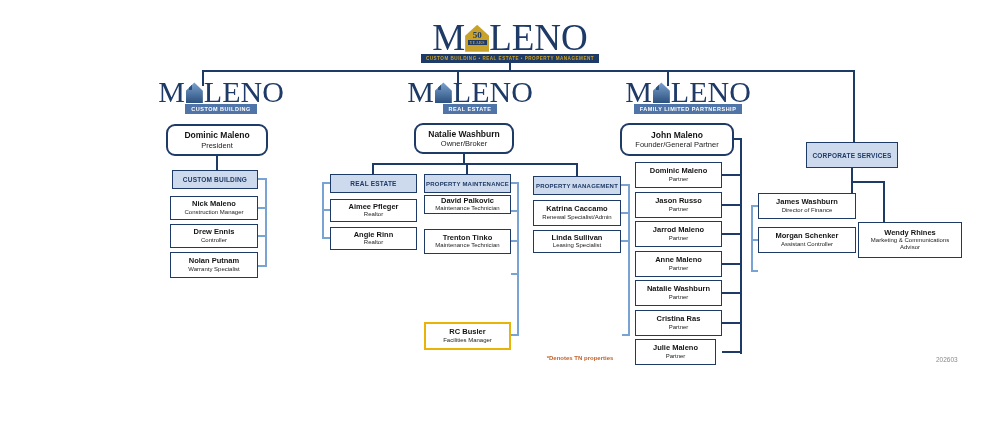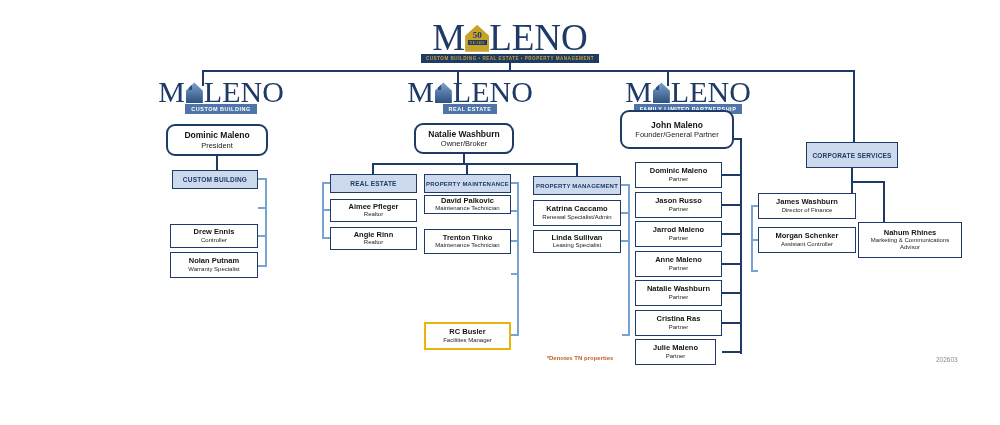--- a/index.html
+++ b/index.html
@@ -84,20 +84,24 @@
   <div class="ln" style="left:216px;top:156px;width:2px;height:14px"></div>
 
   <div class="hdr" style="left:172px;top:170px;width:86px;height:19px">CUSTOM BUILDING</div>
 
   <div class="lt" style="left:258px;top:178px;width:9px;height:2px"></div>
   <div class="lt" style="left:265px;top:178px;width:2px;height:89px"></div>
   <div class="lt" style="left:258px;top:207px;width:9px;height:2px"></div>
   <div class="lt" style="left:258px;top:235px;width:9px;height:2px"></div>
   <div class="lt" style="left:258px;top:265px;width:9px;height:2px"></div>
 
+  <div class="pbox" style="left:170px;top:196px;width:88px;height:24px">
+    <div class="nm">Nick Maleno</div>
+    <div class="tt">Construction Manager</div>
+  </div>
   <div class="pbox" style="left:170px;top:224px;width:88px;height:24px">
     <div class="nm">Drew Ennis</div>
     <div class="tt">Controller</div>
   </div>
   <div class="pbox" style="left:170px;top:252px;width:88px;height:26px">
     <div class="nm">Nolan Putnam</div>
     <div class="tt">Warranty Specialist</div>
   </div>
 
   <div class="logo" style="left:400px;top:80px;width:140px">
@@ -179,21 +183,21 @@
     <div class="wordmark div-word">
       <span>M</span>
       <span class="house">
           <span class="chim"></span>
         </span>
       <span>LENO</span>
     </div>
     <div class="banner">FAMILY LIMITED PARTNERSHIP</div>
   </div>
 
-  <div class="leader" style="left:620px;top:110px;width:114px;height:39px">
+  <div class="leader" style="left:620px;top:123px;width:114px;height:33px">
     <div class="nm">John Maleno</div>
     <div class="tt">Founder/General Partner</div>
   </div>
 
   <div class="ln" style="left:734px;top:138px;width:8px;height:2px"></div>
   <div class="ln" style="left:740px;top:138px;width:2px;height:216px"></div>
   <div class="ln" style="left:722px;top:174px;width:18px;height:2px"></div>
   <div class="ln" style="left:722px;top:204px;width:18px;height:2px"></div>
   <div class="ln" style="left:722px;top:233px;width:18px;height:2px"></div>
   <div class="ln" style="left:722px;top:263px;width:18px;height:2px"></div>
@@ -242,19 +246,19 @@
 
   <div class="pbox" style="left:758px;top:193px;width:98px;height:26px">
     <div class="nm">James Washburn</div>
     <div class="tt">Director of Finance</div>
   </div>
   <div class="pbox" style="left:758px;top:227px;width:98px;height:26px">
     <div class="nm">Morgan Schenker</div>
     <div class="tt">Assistant Controller</div>
   </div>
   <div class="pbox" style="left:858px;top:222px;width:104px;height:36px">
-    <div class="nm">Nahum Rhines</div>
+    <div class="nm">Wendy Rhines</div>
     <div class="tt" style="max-width:90px">Marketing &amp; Communications Advisor</div>
   </div>
 
   <div class="docnum" style="left:936px;top:356px">202603</div>
 
 </div>
 
 </body></html>

